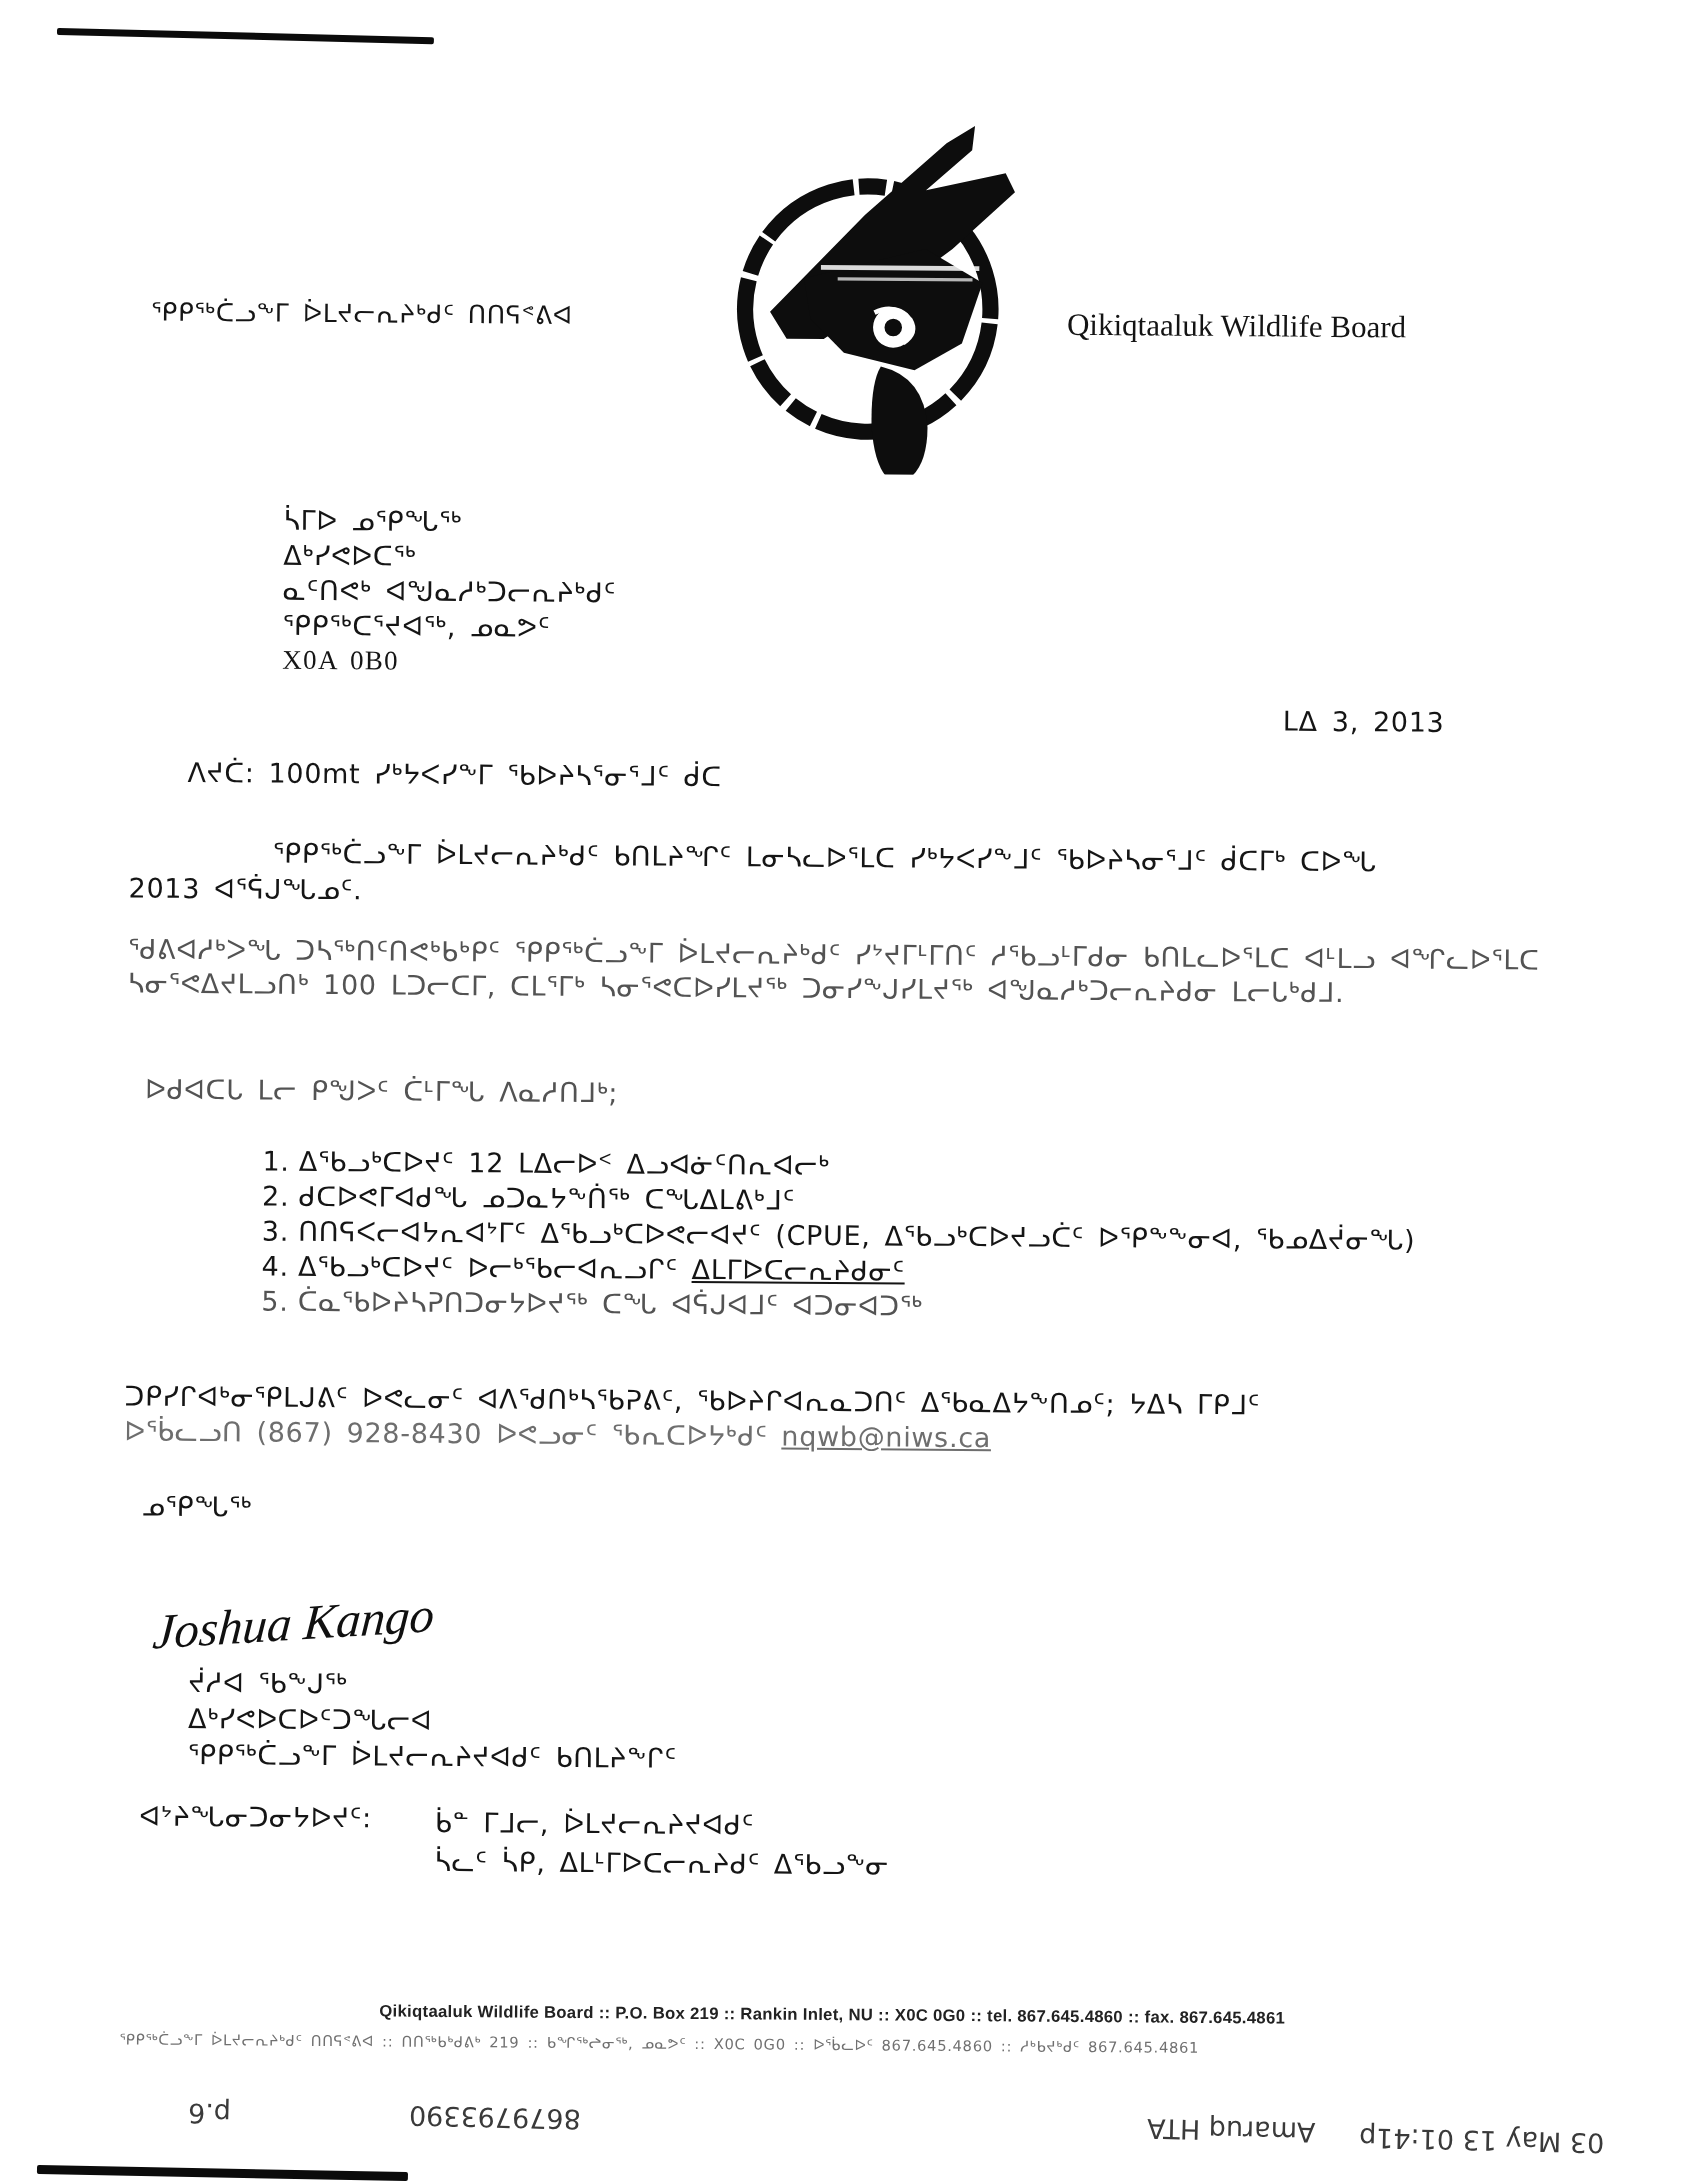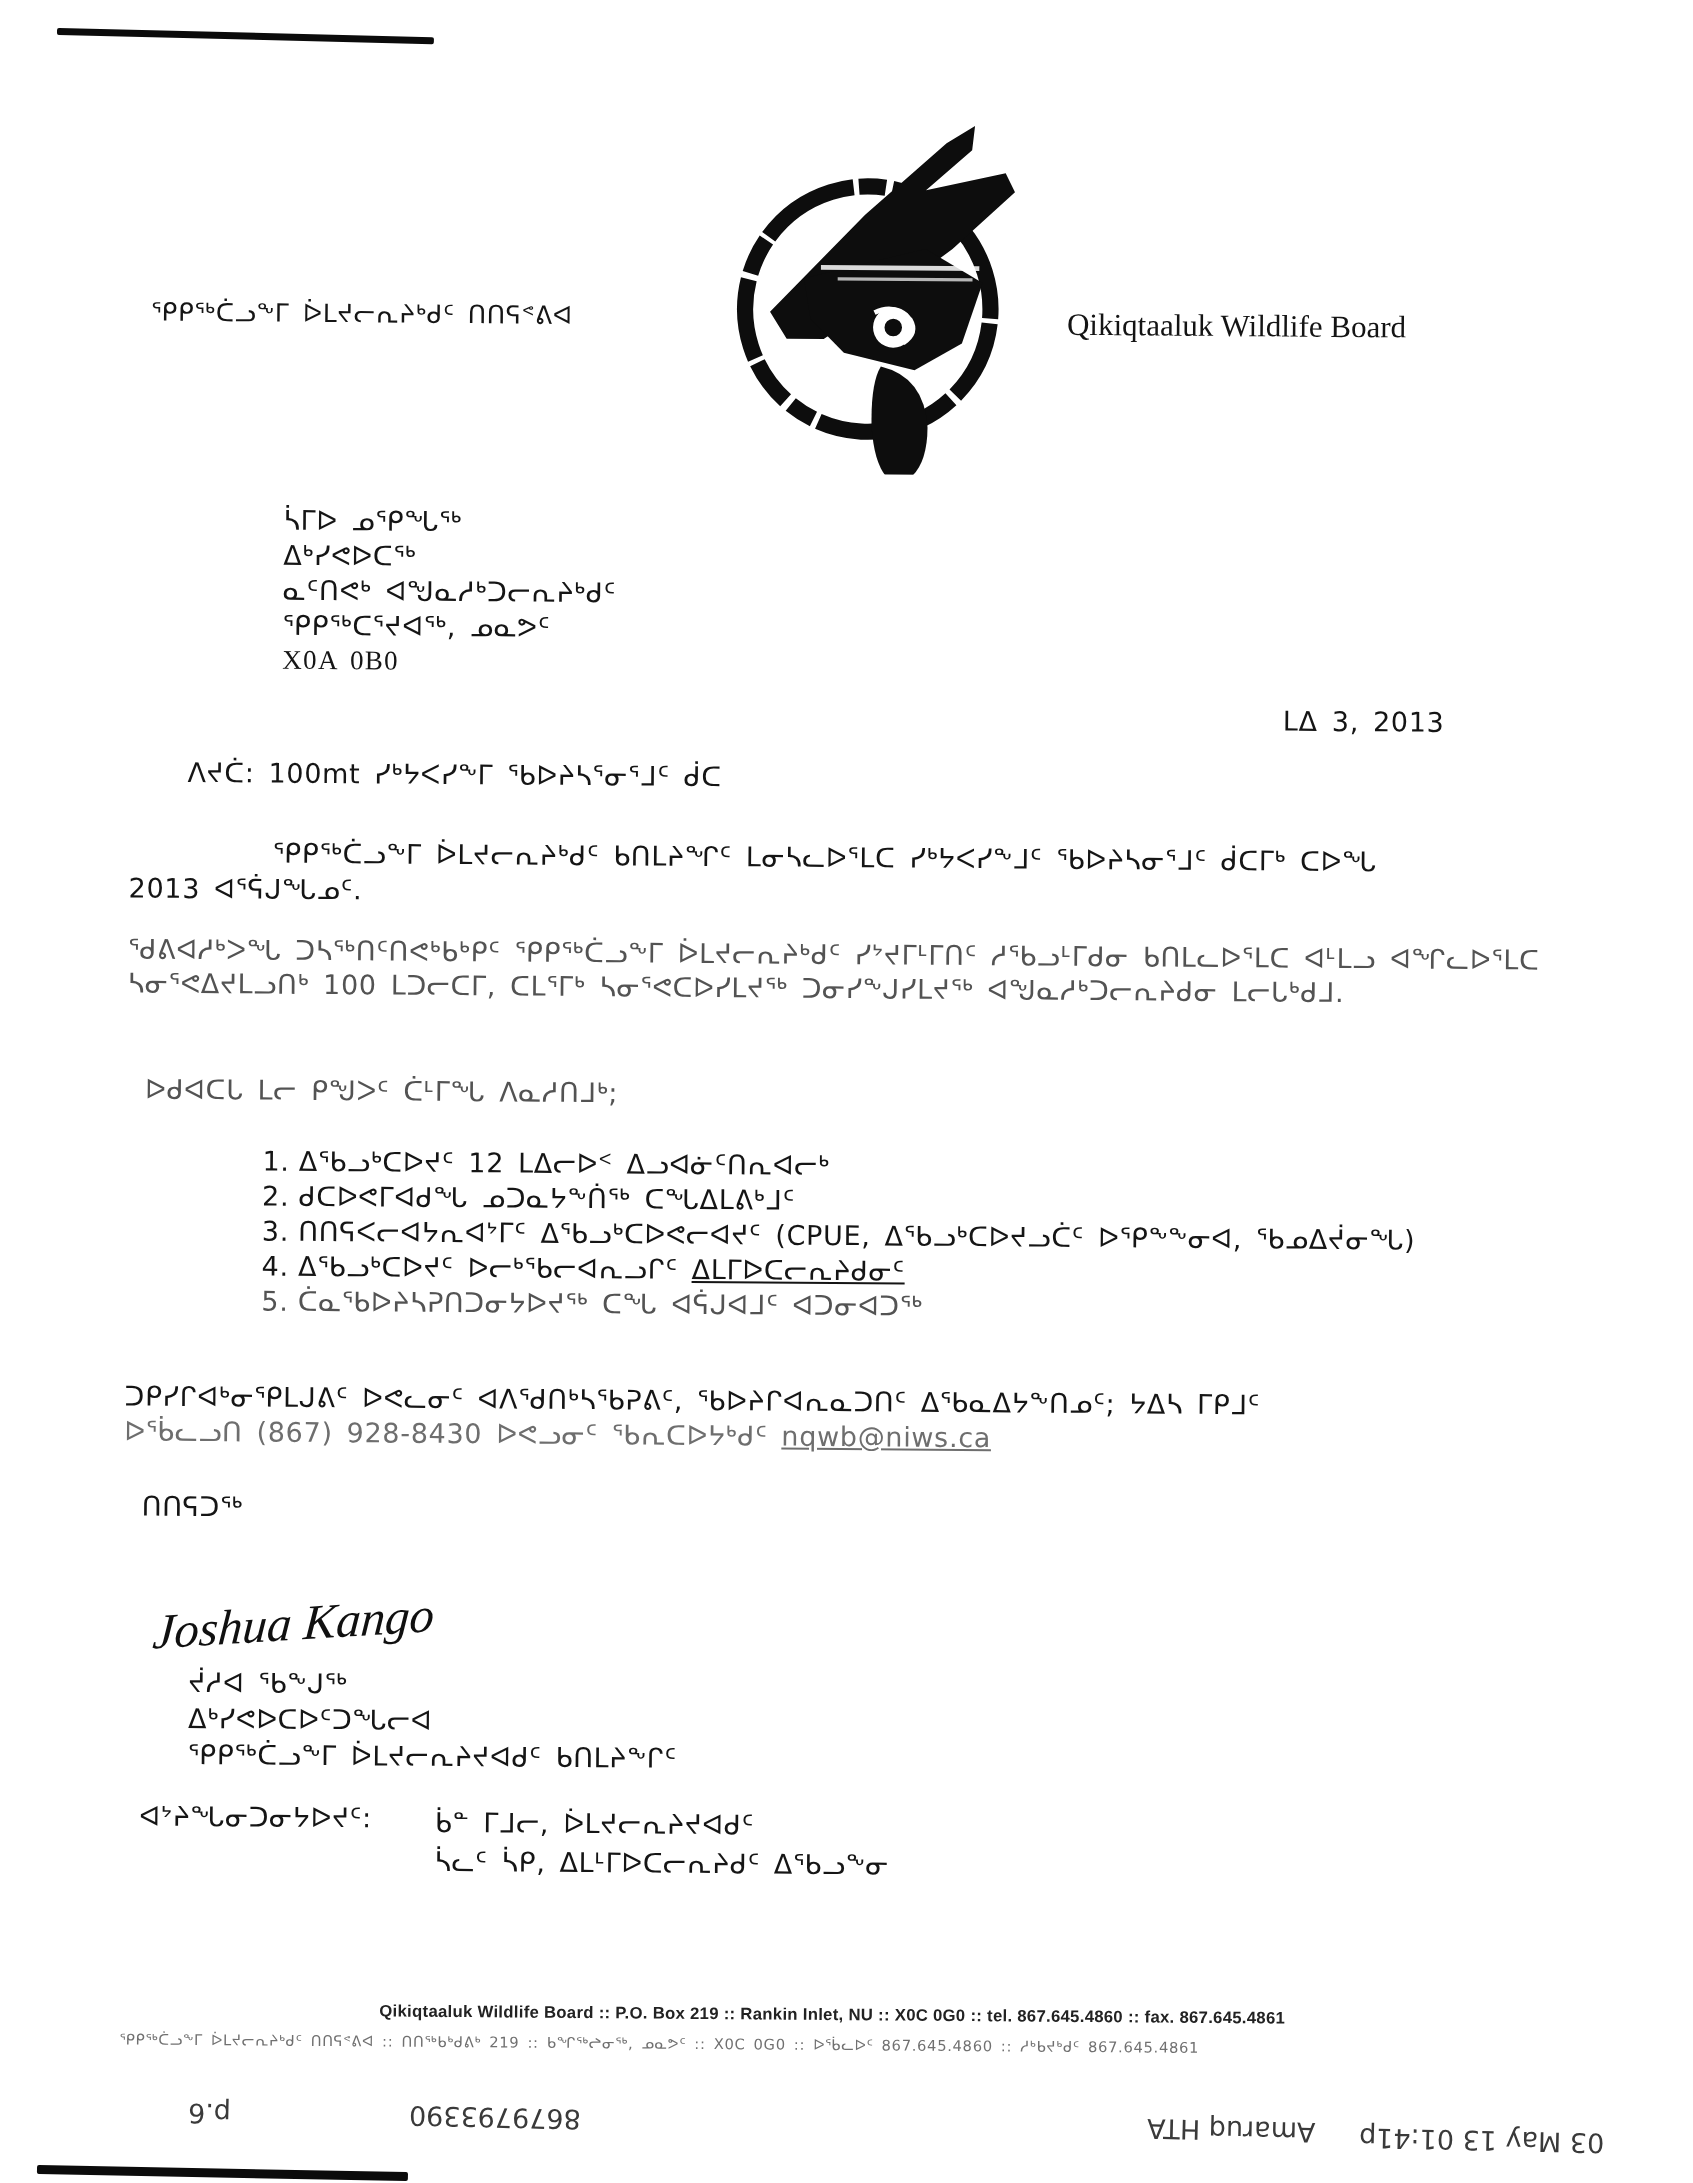--- a/index.html
+++ b/index.html
@@ -108,21 +108,21 @@
   </div>
 
   <div class="abs syll" style="left:134px;top:1379px;width:1476px;font-size:27px;line-height:35px;">
     <div>ᑐᑭᓯᒋᐊᒃᓂᕿᒪᒍᕕᑦ ᐅᕙᓚᓂᑦ ᐊᐱᖁᑎᒃᓴᖃᕈᕕᑦ, ᖃᐅᔨᒋᐊᕆᓇᑐᑎᑦ ᐃᖃᓇᐃᔭᖕᑎᓄᑦ; ᔭᐃᓴ ᒥᑭᒧᑦ</div>
     <div class="faded2">
       <span>ᐅᖄᓚᓗᑎ (867) 928-8430 ᐅᕙᓗᓂᑦ ᖃᕆᑕᐅᔭᒃᑯᑦ</span>
       <span class="u">nqwb@niws.ca</span>
     </div>
   </div>
 
-  <div class="abs syll" style="left:152px;top:1491px;font-size:27px;">ᑎᑎᕋᑐᖅ</div>
+  <div class="abs syll" style="left:152px;top:1491px;font-size:27px;">ᓄᕿᖓᖅ</div>
 
   <div class="abs sig" style="left:164px;top:1594px;">Joshua Kango</div>
 
   <div class="abs syll sigblock" style="left:200px;top:1665px;">
     <div>ᔫᓱᐊ ᖃᖕᒍᖅ</div>
     <div>ᐃᒃᓯᕙᐅᑕᐅᑦᑐᖓᓕᐊ</div>
     <div>ᕿᑭᖅᑖᓗᖕᒥ ᐆᒪᔪᓕᕆᔨᔪᐊᑯᑦ ᑲᑎᒪᔨᖕᒋᑦ</div>
   </div>
 
   <div class="abs syll ccrow" style="left:152px;top:1801px;">

